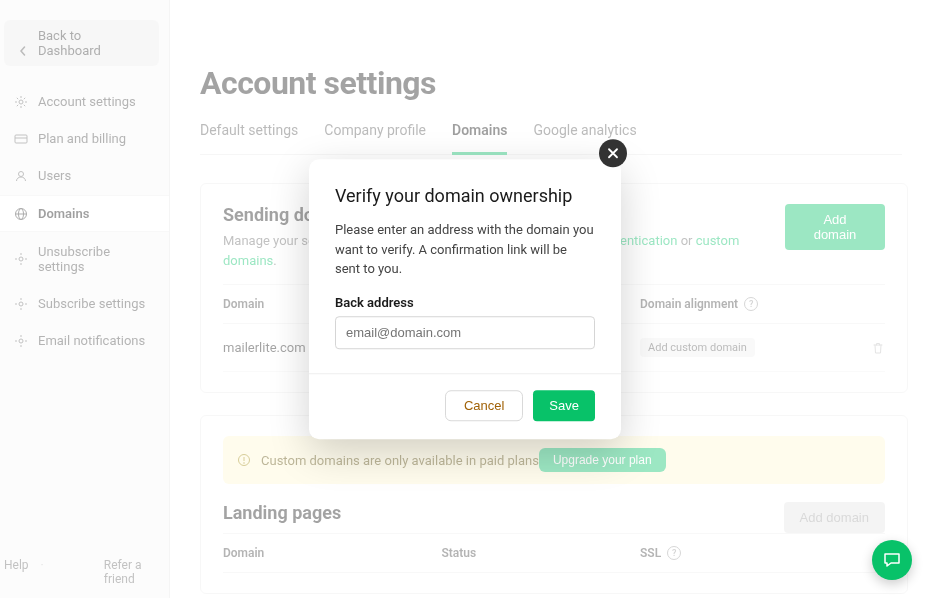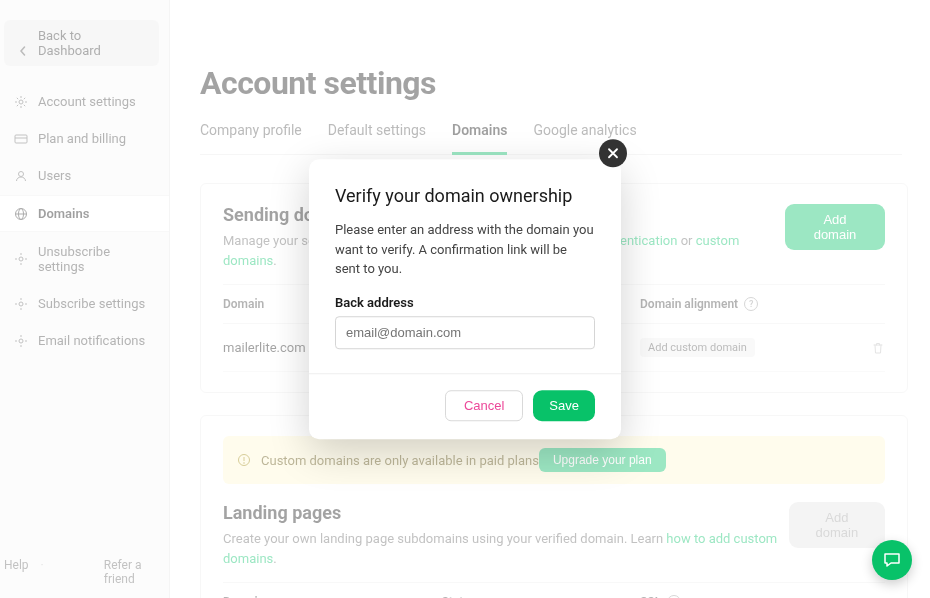--- a/index.html
+++ b/index.html
@@ -16,23 +16,23 @@
     .main { flex: 1; padding: 24px 28px 0 30px; overflow: auto; background: #fff; }
     .page-title { font-size: 32px; font-weight: 700; letter-spacing: -0.5px; margin-bottom: 10px; margin-top: 40px; }
     .tabs { display: flex; gap: 26px; border-bottom: 1px solid #e9e9e9; margin-bottom: 28px; }
     .tab { padding: 10px 0 14px; font-size: 14px; color: #555; cursor: pointer; }
     .tab.active { font-weight: 600; color: #111; border-bottom: 3px solid #08c269; margin-bottom: -1px; }
     .section { background: #fff; border: 1px solid #ececec; border-radius: 6px; padding: 20px 22px; margin-bottom: 22px; margin-right: -6px; }
     .section-head { display: flex; align-items: flex-start; justify-content: space-between; }
     .section-title { font-size: 18px; font-weight: 700; margin-bottom: 6px; }
     .section-sub { font-size: 13px; color: #666; margin-bottom: 14px; line-height: 1.5; }
     .section-sub a { color: #08c269; text-decoration: none; }
-    .btn-primary { background: #08c269; color: #fff; border: none; border-radius: 9px; padding: 8px 16px; font-size: 13px; font-weight: 500; cursor: pointer; }
+    .btn-primary { background: #08c269; color: #fff; border: none; border-radius: 4px; padding: 8px 16px; font-size: 13px; font-weight: 500; cursor: pointer; }
     .btn-primary.muted { background: #e4e4e4; color: #a0a0a0; }
-    .btn-ghost { background: #fff; border: 1px solid #d9d9d9; border-radius: 6px; padding: 7px 18px; font-size: 13px; cursor: pointer; color: #ec4899; }
+    .btn-ghost { background: #fff; border: 1px solid #d9d9d9; border-radius: 6px; padding: 7px 18px; font-size: 13px; cursor: pointer; color: #a16207; }
     .table-head { display: flex; padding: 12px 0; border-top: 1px solid #eee; border-bottom: 1px solid #eee; font-size: 12px; color: #444; font-weight: 600; }
     .table-row { display: flex; padding: 14px 0; align-items: center; border-bottom: 1px solid #f2f2f2; font-size: 13px; }
     .col-domain { flex: 0 0 33%; }
     .col-status { flex: 0 0 30%; }
     .col-align { flex: 0 0 30%; display: flex; align-items: center; gap: 6px; }
     .col-ssl { flex: 0 0 30%; display: flex; align-items: center; gap: 6px; }
     .col-actions { flex: 1; display:flex; justify-content:flex-end; }
     .badge-gray { background: #f0f0f0; border-radius: 4px; padding: 3px 8px; font-size: 11px; color: #555; display: inline-block; }
     .trash { width: 14px; height: 14px; color: #bbb; cursor: pointer; }
     .warn-bar { background: #fff7d1; border-radius: 6px; padding: 12px 14px; display: flex; align-items: center; justify-content: flex-start; font-size: 13px; color: #5a4a00; margin-bottom: 18px; }
@@ -134,22 +134,22 @@
     <div class="sidebar-footer">
       <a style="color:#666;text-decoration:none;cursor:pointer;">Help</a>
       <span class="dot">·</span>
       <a style="color:#666;text-decoration:none;cursor:pointer;margin-left:48px;">Refer a friend</a>
     </div>
   </aside>
 
   <main class="main">
     <h1 class="page-title">Account settings</h1>
     <div class="tabs">
+      <div class="tab">Default settings</div>
       <div class="tab">Company profile</div>
-      <div class="tab">Default settings</div>
       <div class="tab active">Domains</div>
       <div class="tab">Google analytics</div>
     </div>
 
     <div class="section">
       <div class="section-head">
         <div>
           <div class="section-title">Sending domain</div>
           <div class="section-sub">
             <span>Manage your sending email domains. Learn more about </span><a>domain authentication</a><span> or </span><a>custom domains</a><span>.</span>
@@ -191,23 +191,20 @@
                 <circle cx="7" cy="10" r="0.8" fill="#9a8200"></circle>
               </svg>
             </span>
           <span>Custom domains are only available in paid plans</span>
         </div>
         <button class="upgrade-btn">Upgrade your plan</button>
       </div>
       <div class="section-head">
         <div>
           <div class="section-title">Landing pages</div>
-          <div class="section-sub">
-            <span>Create your own landing page subdomains using your verified domain. Learn </span><a>how to add custom domains</a><span>.</span>
-          </div>
         </div>
         <button class="btn-primary muted">Add domain</button>
       </div>
       <div class="table-head">
         <div class="col-domain">Domain</div>
         <div class="col-status">Status</div>
         <div class="col-ssl">
           <span>SSL</span>
           <span class="help-icon">?</span>
         </div>

